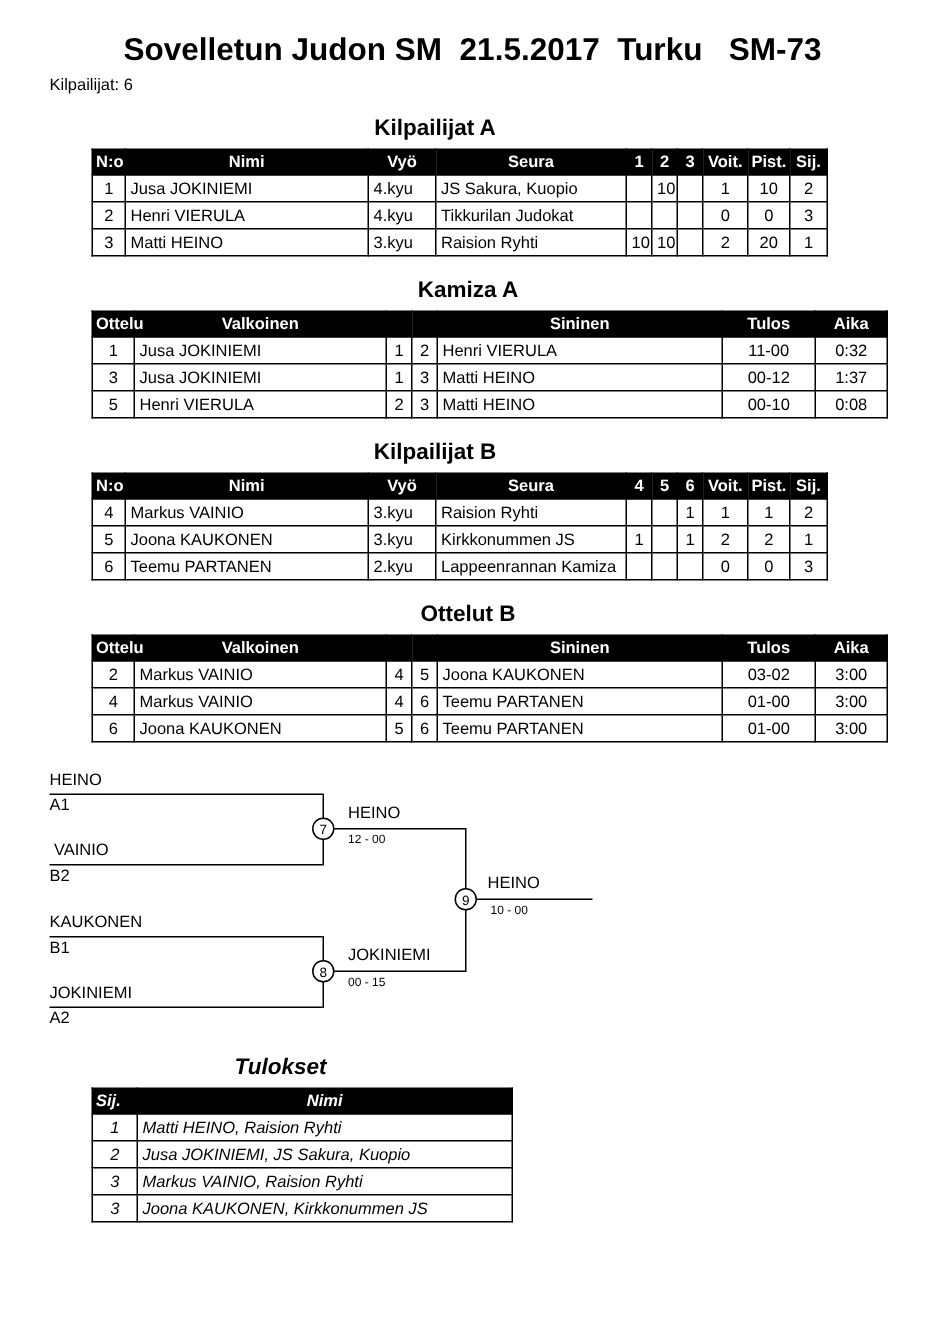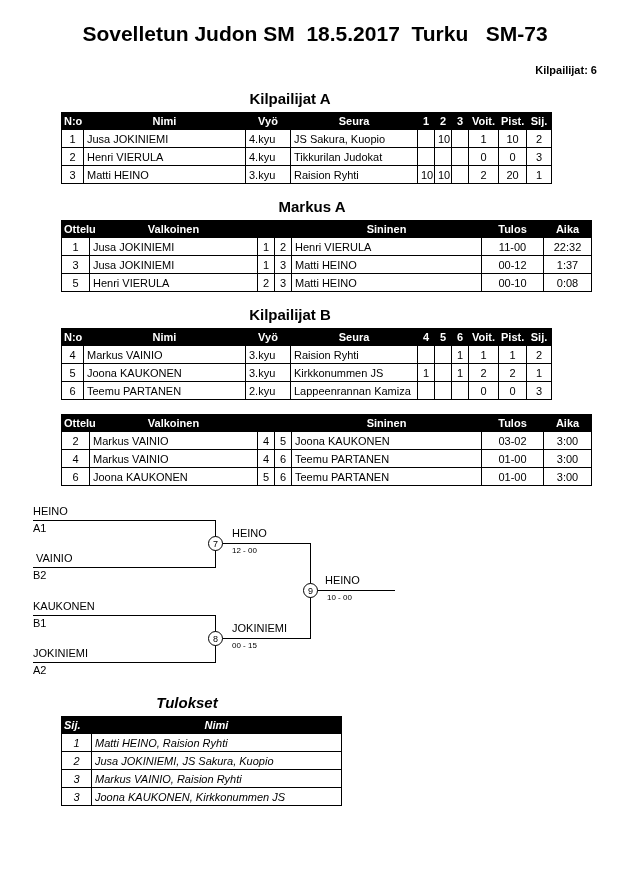--- a/index.html
+++ b/index.html
@@ -12,24 +12,24 @@
     overflow:hidden;
   }
   .page { padding:22px 33px 0 33px; }
   .title {
     text-align:center;
     font-size:21px;
     font-weight:bold;
     white-space:pre;
   }
   .competitors {
-    text-align:right;
+    text-align:left;
     font-size:11px;
-    font-weight:bold;
-    margin-top:18px;
+    font-weight:normal;
+    margin-top:5px;
   }
   .section { margin-top:14px;padding-left:28px; }
   .section-heading {
     text-align:center;
     font-size:15px;
     font-weight:bold;
     margin-bottom:5px;
   }
   .sec-kilp { width:486px; }
   .sec-ott  { width:530px; }
@@ -92,21 +92,21 @@
     background:#fff; font-size:9px;
     display:flex; align-items:center; justify-content:center;
     z-index:2;
   }
 </style>
 </head>
 <body>
 
 <div class="page">
 
-  <div class="title">Sovelletun Judon SM  18.5.2017  Turku   SM-73</div>
+  <div class="title">Sovelletun Judon SM  21.5.2017  Turku   SM-73</div>
   <div class="competitors">Kilpailijat: 6</div>
 
   <div class="section sec-kilp">
     <div class="section-heading">Kilpailijat A</div>
     <table class="t-kilp">
       <thead>
           <tr>
             <th class="c0">N:o</th>
             <th class="c1">Nimi</th>
             <th class="c2">Vyö</th>
@@ -154,42 +154,42 @@
             <td class="c6"></td>
             <td class="c7">2</td>
             <td class="c8">20</td>
             <td class="c9">1</td>
           </tr>
         </tbody>
     </table>
   </div>
 
   <div class="section sec-ott">
-    <div class="section-heading">Markus A</div>
+    <div class="section-heading">Kamiza A</div>
     <table class="t-ott">
       <thead>
           <tr>
             <th class="c0">Ottelu</th>
             <th class="c1">Valkoinen</th>
             <th class="c2"></th>
             <th class="c3"></th>
             <th class="c4">Sininen</th>
             <th class="c5">Tulos</th>
             <th class="c6">Aika</th>
           </tr>
         </thead>
       <tbody>
           <tr>
             <td class="c0">1</td>
             <td class="c1">Jusa JOKINIEMI</td>
             <td class="c2">1</td>
             <td class="c3">2</td>
             <td class="c4">Henri VIERULA</td>
             <td class="c5">11-00</td>
-            <td class="c6">22:32</td>
+            <td class="c6">0:32</td>
           </tr>
           <tr>
             <td class="c0">3</td>
             <td class="c1">Jusa JOKINIEMI</td>
             <td class="c2">1</td>
             <td class="c3">3</td>
             <td class="c4">Matti HEINO</td>
             <td class="c5">00-12</td>
             <td class="c6">1:37</td>
           </tr>
@@ -258,20 +258,21 @@
             <td class="c6"></td>
             <td class="c7">0</td>
             <td class="c8">0</td>
             <td class="c9">3</td>
           </tr>
         </tbody>
     </table>
   </div>
 
   <div class="section sec-ott">
+    <div class="section-heading">Ottelut B</div>
     <table class="t-ott">
       <thead>
           <tr>
             <th class="c0">Ottelu</th>
             <th class="c1">Valkoinen</th>
             <th class="c2"></th>
             <th class="c3"></th>
             <th class="c4">Sininen</th>
             <th class="c5">Tulos</th>
             <th class="c6">Aika</th>

